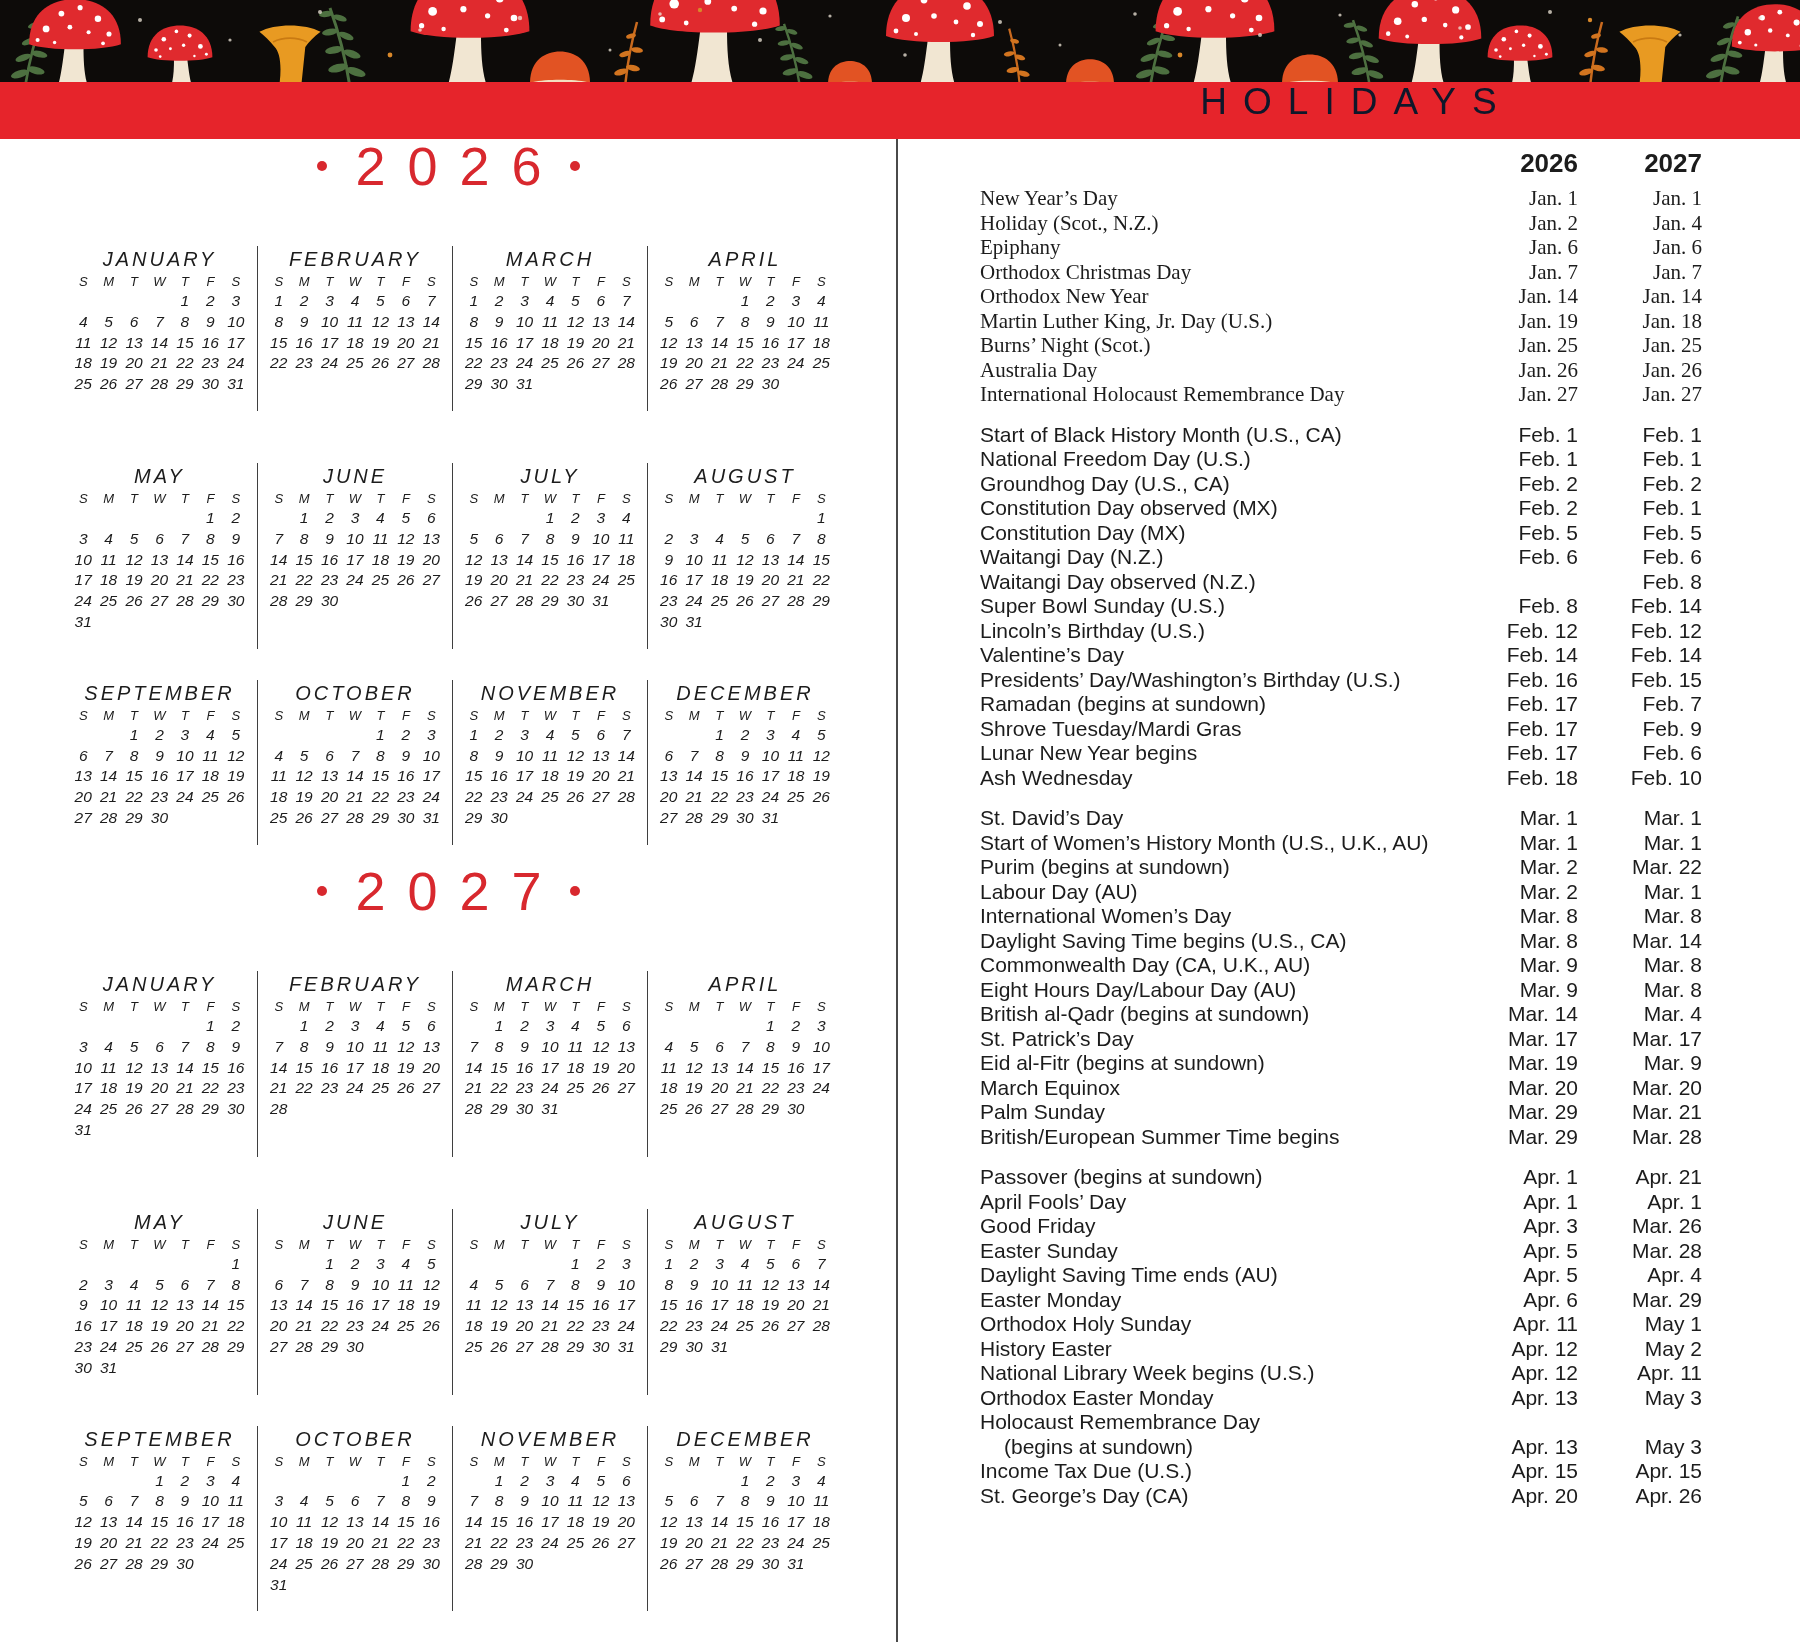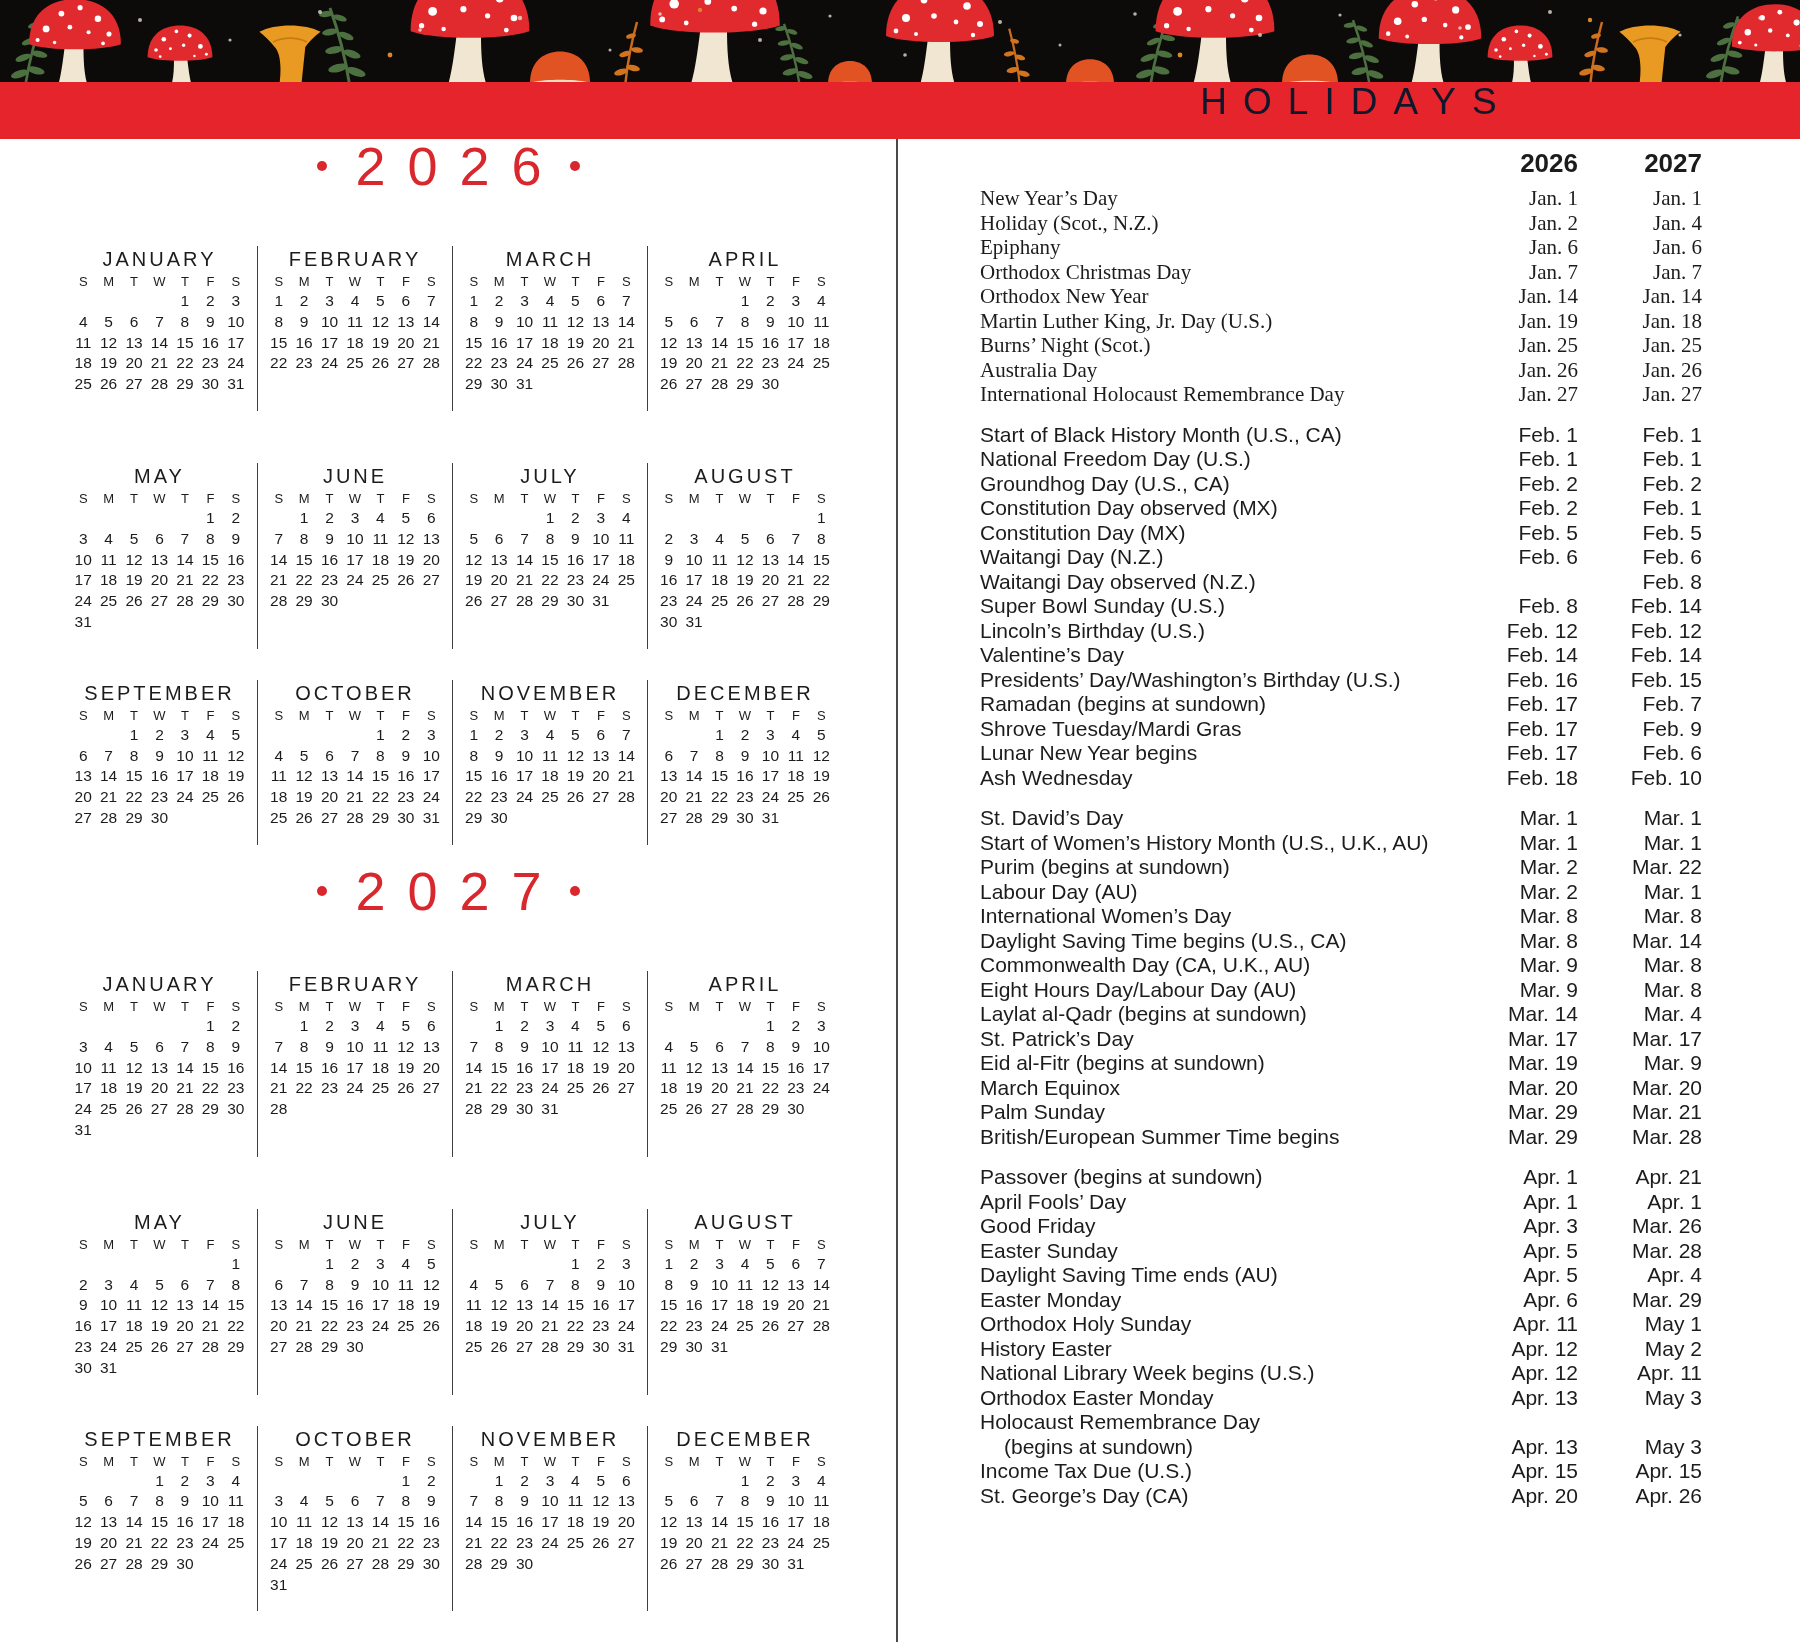--- a/index.html
+++ b/index.html
@@ -23,21 +23,21 @@
   .year-title .yr{font-size:54px;letter-spacing:22px;text-indent:22px;font-weight:400;}
   .year-title .dot{width:10px;height:10px;border-radius:50%;display:inline-block;margin:0 6px;}
   #title-2026{top:-3px;}
   #title-2027{top:722px;}
   .months-grid{position:absolute;left:0;width:897px;}
   #months-2026{top:107px;}
   #months-2027{top:832px;}
   .month-block{display:grid;grid-template-columns:repeat(4,195px);align-items:stretch;margin-left:62px;}
   .mb-gap-a{margin-bottom:52px;}
   .mb-gap-b{margin-bottom:31px;}
-  .month{padding-bottom:16px;}
+  .month{padding-bottom:16px;font-style:italic;}
   .month + .month{border-left:1.6px solid #3f3f3f;}
   .month-name{text-align:center;font-size:20px;letter-spacing:3px;height:26px;line-height:26px;}
   .dow-row,.week-row{width:178px;margin:0 auto;display:grid;grid-template-columns:repeat(7,1fr);}
   .dow-row{height:19px;line-height:19px;font-size:13px;}
   .dow-row span{text-align:center;}
   .week-row{height:20.8px;line-height:20.8px;font-size:15.5px;}
   .week-row span{text-align:center;}
 
   
   #right-panel{position:absolute;left:897px;top:139px;width:903px;height:1511px;
@@ -1763,21 +1763,21 @@
           <div class="hname">Commonwealth Day (CA, U.K., AU)</div>
           <div class="hd1">Mar. 9</div>
           <div class="hd2">Mar. 8</div>
         </div>
         <div class="holiday-row">
           <div class="hname">Eight Hours Day/Labour Day (AU)</div>
           <div class="hd1">Mar. 9</div>
           <div class="hd2">Mar. 8</div>
         </div>
         <div class="holiday-row">
-          <div class="hname">Laylat al-Qadr (begins at sundown)</div>
+          <div class="hname">British al-Qadr (begins at sundown)</div>
           <div class="hd1">Mar. 14</div>
           <div class="hd2">Mar. 4</div>
         </div>
         <div class="holiday-row">
           <div class="hname">St. Patrick’s Day</div>
           <div class="hd1">Mar. 17</div>
           <div class="hd2">Mar. 17</div>
         </div>
         <div class="holiday-row">
           <div class="hname">Eid al-Fitr (begins at sundown)</div>

